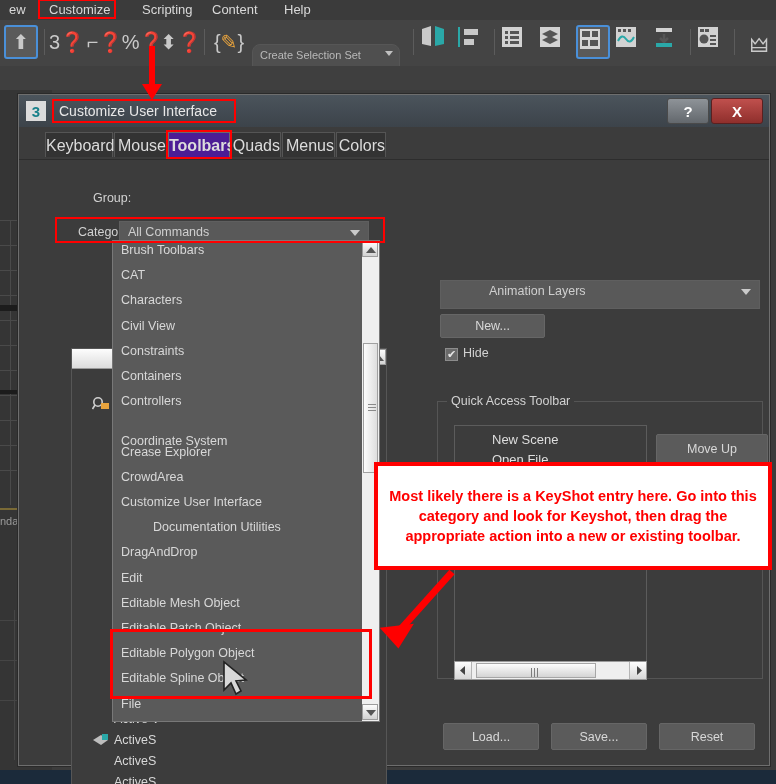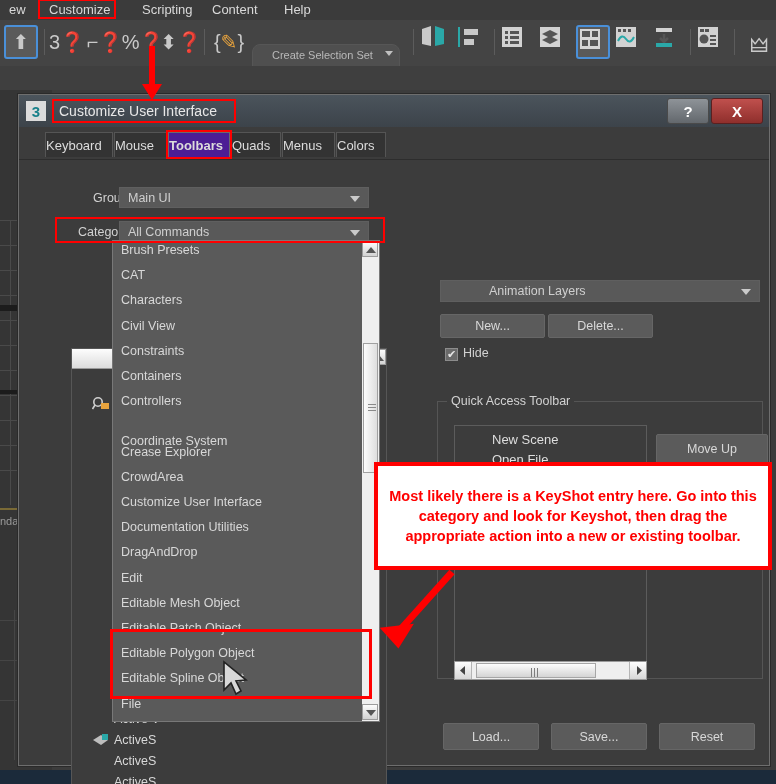--- a/index.html
+++ b/index.html
@@ -14,21 +14,21 @@
   
   #app-bg{position:absolute;inset:0;background:#3b3b3b;}
   #menubar{position:absolute;left:0;top:0;width:776px;height:20px;background:#3b3b3b;}
   .menu-item{position:absolute;top:0;height:20px;line-height:20px;padding:0 9px;color:#d9d9d9;font-size:13px;white-space:nowrap;}
   #menu-hl{position:absolute;border:2px solid #f00;box-sizing:border-box;}
   #maintoolbar{position:absolute;left:0;top:20px;width:776px;height:46px;background:#444;border-bottom:1px solid #2e2e2e;}
   .tb-btn{position:absolute;top:5px;width:34px;height:34px;border-radius:3px;box-sizing:border-box;}
   .tb-btn.active{background:#5a5a5a;border:2px solid #4a90d9;}
   .tb-sep{position:absolute;top:9px;width:1px;height:26px;background:#5c5c5c;}
   .glyph{position:absolute;left:0;top:0;width:100%;height:100%;display:flex;align-items:center;justify-content:center;font-size:20px;color:#c9c9c9;}
-  #selset{position:absolute;top:24px;height:31px;background:#4f4f4f;border:1px solid #565656;border-radius:8px;color:#b9b9b9;font-size:11px;line-height:20px;padding-left:19px;box-sizing:border-box;}
+  #selset{position:absolute;top:24px;height:31px;background:#4f4f4f;border:1px solid #565656;border-radius:8px;color:#b9b9b9;font-size:11px;line-height:20px;padding-left:7px;box-sizing:border-box;}
   #selset .caret{position:absolute;right:6px;top:6px;border-left:4px solid transparent;border-right:4px solid transparent;border-top:5px solid #c0c0c0;}
   #secondbar{position:absolute;left:0;top:66px;width:776px;height:24px;background:#3f3f3f;border-bottom:1px solid #2b2b2b;}
   
   #viewport{position:absolute;left:0;top:90px;width:776px;height:694px;background:#3c3c3c;overflow:hidden;}
   #vp-left{position:absolute;left:0;top:0;width:52px;height:694px;background:#353535;}
   .vp-grid{position:absolute;background:#4a4a4a;}
   #vp-label{position:absolute;left:0;top:425px;width:50px;color:#9a9a9a;font-size:11px;}
   #vp-band{position:absolute;left:0;top:418px;width:52px;height:2px;background:#7a6a36;}
   #vp-dark{position:absolute;left:0;top:215px;width:52px;height:6px;background:#1c1c1c;}
   #vp-dark2{position:absolute;left:0;top:300px;width:52px;height:4px;background:#1c1c1c;}
@@ -51,21 +51,21 @@
   #btn-help{position:absolute;right:60px;top:3px;width:40px;height:24px;
     background:linear-gradient(#8e9398,#63686d);border:1px solid #4a4a4a;border-radius:3px;
     color:#fff;font-size:15px;font-weight:bold;display:flex;align-items:center;justify-content:center;}
   #btn-close{position:absolute;right:6px;top:3px;width:50px;height:24px;
     background:linear-gradient(#c0504d,#8f2f2c);border:1px solid #5a2020;border-radius:3px;
     color:#fff;font-size:15px;font-weight:bold;display:flex;align-items:center;justify-content:center;}
 
   
   #tabstrip{position:absolute;left:0;top:32px;width:100%;height:32px;background:#3c3c3c;border-bottom:1px solid #2d2d2d;}
   .tab{position:absolute;top:5px;height:25px;line-height:25px;background:#333;border:1px solid #555;
-    border-bottom:none;color:#dcdcdc;font-size:13px;text-align:left;box-sizing:border-box;}
+    border-bottom:none;color:#dcdcdc;font-size:16px;text-align:right;box-sizing:border-box;}
   .tab.sel{background:#4c1d95;border-color:#6b6b6b;font-weight:bold;}
   #tab-hl{position:absolute;border:2px solid #f00;box-sizing:border-box;}
 
   
   .lbl{position:absolute;color:#d2d2d2;font-size:12.5px;}
   .combo{position:absolute;height:21px;background:#595959;border:1px solid #5f5f5f;box-sizing:border-box;
     color:#cfcfcf;font-size:12.5px;line-height:20px;padding-left:8px;}
   .combo .caret{position:absolute;right:8px;top:8px;border-left:5px solid transparent;border-right:5px solid transparent;border-top:6px solid #cacaca;}
   #cat-hl{position:absolute;left:55px;top:217px;width:330px;height:26px;border:2px solid #f00;box-sizing:border-box;}
 
@@ -86,21 +86,21 @@
      background:#5a5a5a;border:1px solid #787878;box-sizing:border-box;overflow:hidden;}
   .drow{position:absolute;left:0;width:245px;height:25.2px;line-height:25.2px;color:#d8d8d8;font-size:12.5px;padding-left:8px;box-sizing:border-box;white-space:nowrap;}
   #dd-scroll{position:absolute;right:0;top:0;width:17px;height:480px;background:#efefef;}
   #dd-track{position:absolute;left:0;top:17px;width:17px;height:446px;background:#efefef;}
   #dd-thumb{position:absolute;left:1px;top:85px;width:15px;height:130px;background:linear-gradient(90deg,#fdfdfd,#dedede);border:1px solid #a0a0a0;box-sizing:border-box;}
   #dd-grip{position:absolute;left:4px;top:60px;width:8px;height:7px;}
   #dd-grip i{display:block;height:1px;background:#8a8a8a;margin-bottom:2px;}
   #dd-hl{position:absolute;left:110px;top:629px;width:262px;height:70px;border:3px solid #f00;box-sizing:border-box;}
 
   
-  #rp-combo{position:absolute;left:421px;top:185px;width:320px;height:22px;padding-left:48px;}
+  #rp-combo{position:absolute;left:421px;top:185px;width:320px;height:29px;padding-left:48px;}
   .rbtn{position:absolute;height:24px;background:#5b5b5b;border:1px solid #666;border-radius:2px;
      color:#d8d8d8;font-size:12.5px;display:flex;align-items:center;justify-content:center;box-sizing:border-box;}
   #hide-chk{position:absolute;left:426px;top:253px;width:13px;height:13px;background:#6a6a6a;border:1px solid #8c8c8c;box-sizing:border-box;color:#e6e6e6;font-size:11px;line-height:11px;text-align:center;}
   #qat-group{position:absolute;left:418px;top:306px;width:326px;height:278px;border:1px solid #555;box-sizing:border-box;}
   #qat-title{position:absolute;left:428px;top:299px;background:#3c3c3c;padding:0 4px;color:#d2d2d2;font-size:12.5px;}
   #qat-list{position:absolute;left:435px;top:330px;width:193px;height:244px;border:1px solid #5c5c5c;box-sizing:border-box;background:#3c3c3c;overflow:hidden;}
   .qrow{position:absolute;left:0;width:191px;height:20px;line-height:20px;color:#dedede;font-size:13px;padding-left:37px;box-sizing:border-box;white-space:nowrap;}
   .qrow .qic{position:absolute;left:15px;top:2px;width:18px;height:16px;color:#e4e4e4;font-size:14px;line-height:16px;}
   #hscroll{position:absolute;left:435px;top:566px;width:193px;height:19px;background:#efefef;border:1px solid #9a9a9a;box-sizing:border-box;}
   #hs-left{position:absolute;left:0;top:0;width:17px;height:17px;background:linear-gradient(#fdfdfd,#d8d8d8);border-right:1px solid #b5b5b5;box-sizing:border-box;}
@@ -277,24 +277,20 @@
     <div class="tab" style="left:26px;width:68px">Keyboard</div>
     <div class="tab" style="left:95px;width:53px">Mouse</div>
     <div class="tab sel" style="left:149px;width:62px">Toolbars</div>
     <div class="tab" style="left:212px;width:50px">Quads</div>
     <div class="tab" style="left:263px;width:53px">Menus</div>
     <div class="tab" style="left:317px;width:50px">Colors</div>
     <div id="tab-hl" style="left:147px;top:3px;width:66px;height:29px"></div>
   </div>
 
   <div class="lbl" style="left:74px;top:96px">Group:</div>
-  <div class="combo" style="left:100px;top:92px;width:250px">
-    <span>Main UI</span>
-    <span class="caret"></span>
-  </div>
 
   <div class="lbl" style="left:59px;top:130px">Category:</div>
   <div class="combo" style="left:100px;top:126px;width:250px">
     <span>All Commands</span>
     <span class="caret"></span>
   </div>
 
   <div id="actionlist">
     <div id="action-head">Action</div>
     <div id="action-rows">
@@ -332,21 +328,20 @@
       </div>
 
     </div>
   </div>
 
   <div class="combo" id="rp-combo">
     <span>Animation Layers</span>
     <span class="caret"></span>
   </div>
   <div class="rbtn" style="left:421px;top:219px;width:105px">New...</div>
-  <div class="rbtn" style="left:529px;top:219px;width:105px">Delete...</div>
   <div id="hide-chk">✔</div>
   <div class="lbl" style="left:444px;top:251px">Hide</div>
 
   <div id="qat-group"></div>
   <div id="qat-title">Quick Access Toolbar</div>
   <div id="qat-list">
       <div class="qrow" style="top: 4px;"><span>New Scene</span></div>
       <div class="qrow" style="top: 24px;"><span>Open File</span></div>
       <div class="qrow" style="top: 44px;"><span>Save File</span></div>
       <div class="qrow" style="top: 64px;"><span class="qic"><svg width="16" height="14" viewBox="0 0 16 14">
@@ -381,32 +376,32 @@
     </div>
   </div>
 
   <div class="rbtn" style="left:424px;top:628px;width:96px;height:27px">Load...</div>
   <div class="rbtn" style="left:532px;top:628px;width:96px;height:27px">Save...</div>
   <div class="rbtn" style="left:640px;top:628px;width:96px;height:27px">Reset</div>
 </div>
 
 <div id="dropdown">
   <div id="dropdown-rows">
-      <div class="drow" style="top: -3px;"><span>Brush Presets</span></div>
+      <div class="drow" style="top: -3px;"><span>Brush Toolbars</span></div>
       <div class="drow" style="top: 22.2px;"><span>CAT</span></div>
       <div class="drow" style="top: 47.4px;"><span>Characters</span></div>
       <div class="drow" style="top: 72.6px;"><span>Civil View</span></div>
       <div class="drow" style="top: 97.8px;"><span>Constraints</span></div>
       <div class="drow" style="top: 123px;"><span>Containers</span></div>
       <div class="drow" style="top: 148.2px;"><span>Controllers</span></div>
       <div class="drow" style="top: 188px;"><span>Coordinate System</span></div>
       <div class="drow" style="top: 198.6px;"><span>Crease Explorer</span></div>
       <div class="drow" style="top: 223.8px;"><span>CrowdArea</span></div>
       <div class="drow" style="top: 249px;"><span>Customize User Interface</span></div>
-      <div class="drow" style="top: 274.2px;"><span>Documentation Utilities</span></div>
+      <div class="drow" style="top: 274.2px; margin-left: 32px;"><span>Documentation Utilities</span></div>
       <div class="drow" style="top: 299.4px;"><span>DragAndDrop</span></div>
       <div class="drow" style="top: 324.6px;"><span>Edit</span></div>
       <div class="drow" style="top: 349.8px;"><span>Editable Mesh Object</span></div>
       <div class="drow" style="top: 375px;"><span>Editable Patch Object</span></div>
       <div class="drow" style="top: 400.2px;"><span>Editable Polygon Object</span></div>
       <div class="drow" style="top: 425.4px;"><span>Editable Spline Object</span></div>
       <div class="drow" style="top: 450.6px;"><span>File</span></div>
       <div class="drow" style="top: 475.8px;"><span>Forest Pack</span></div>
     </div>
   <div id="dd-scroll">

